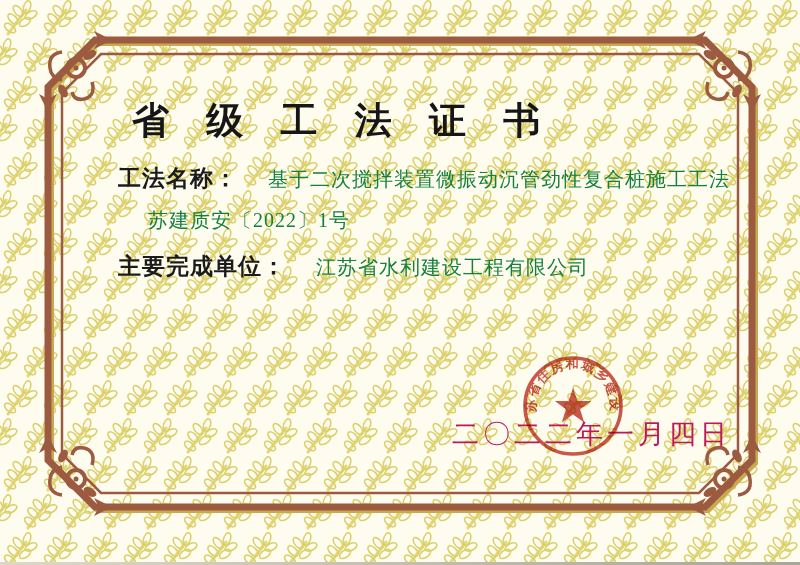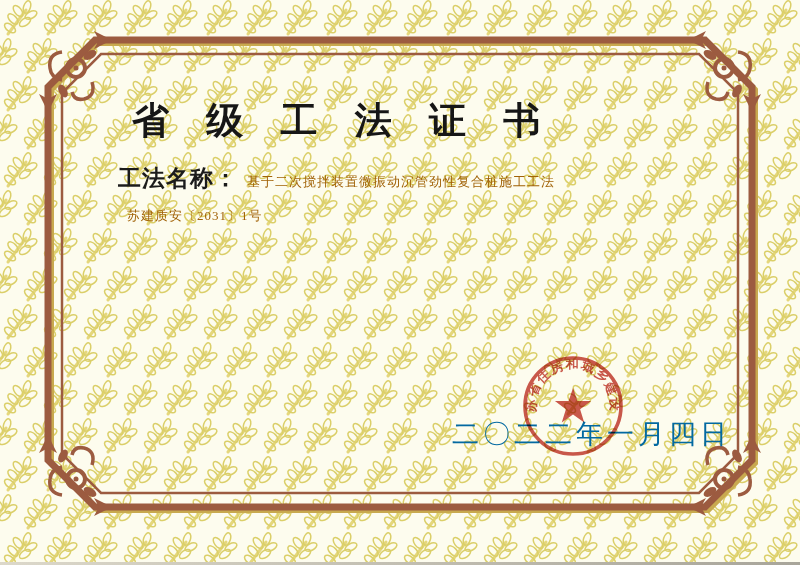--- a/index.html
+++ b/index.html
@@ -15,24 +15,24 @@
   .bg,.frame{position:absolute;left:0;top:0;width:800px;height:565px;}
   .content{position:absolute;left:0;top:0;width:672px;height:565px;}
   .title{
     position:absolute;top:96px;left:0;width:100%;margin:0;
     text-align:center;font-size:37px;font-weight:bold;color:#161616;
     letter-spacing:14px;text-indent:14px;white-space:nowrap;
   }
   .fields{position:absolute;left:118px;top:163px;width:580px;}
   .row{display:flex;align-items:baseline;height:32px;margin-bottom:12px;white-space:nowrap;text-align:right;}
   .label{font-size:23px;font-weight:bold;color:#1b1b1b;letter-spacing:1px;}
-  .value{font-size:13px;color:#a16207;margin-left:9px;letter-spacing:1px;}
+  .value{font-size:20px;color:#15803d;margin-left:30px;letter-spacing:1px;}
   .date{
     position:absolute;left:452px;top:416px;
-    font-size:27px;color:#0369a1;letter-spacing:4px;white-space:nowrap;
+    font-size:27px;color:#be185d;letter-spacing:4px;white-space:nowrap;
   }
   .seal{
     position:absolute;left:519px;top:352px;width:108px;height:108px;
     mix-blend-mode:multiply;opacity:.9;
   }
 </style>
 </head>
 <body>
 
 <div class="page">
@@ -84,23 +84,25 @@
 
   <div class="content">
     <h1 class="title">省 级 工 法 证 书</h1>
 
     <div class="fields">
       <div class="row">
         <span class="label">工法名称：</span>
         <span class="value">基于二次搅拌装置微振动沉管劲性复合桩施工工法</span>
       </div>
       <div class="row">
-        <span class="value">苏建质安〔2031〕1号</span>
+        <span class="value">苏建质安〔2022〕1号</span>
       </div>
       <div class="row">
+        <span class="label">主要完成单位：</span>
+        <span class="value">江苏省水利建设工程有限公司</span>
       </div>
     </div>
 
     <div class="date">二〇二二年一月四日</div>
   </div>
 
   <svg class="seal" viewBox="-54 -54 108 108" aria-hidden="true">
     <g>
       <circle r="48" fill="none" stroke="#c5473c" stroke-width="3.6"></circle>
       <path id="sealArc" d="M -35.4,12.9 A 37.7,37.7 0 1 1 35.4,12.9" fill="none"></path>

